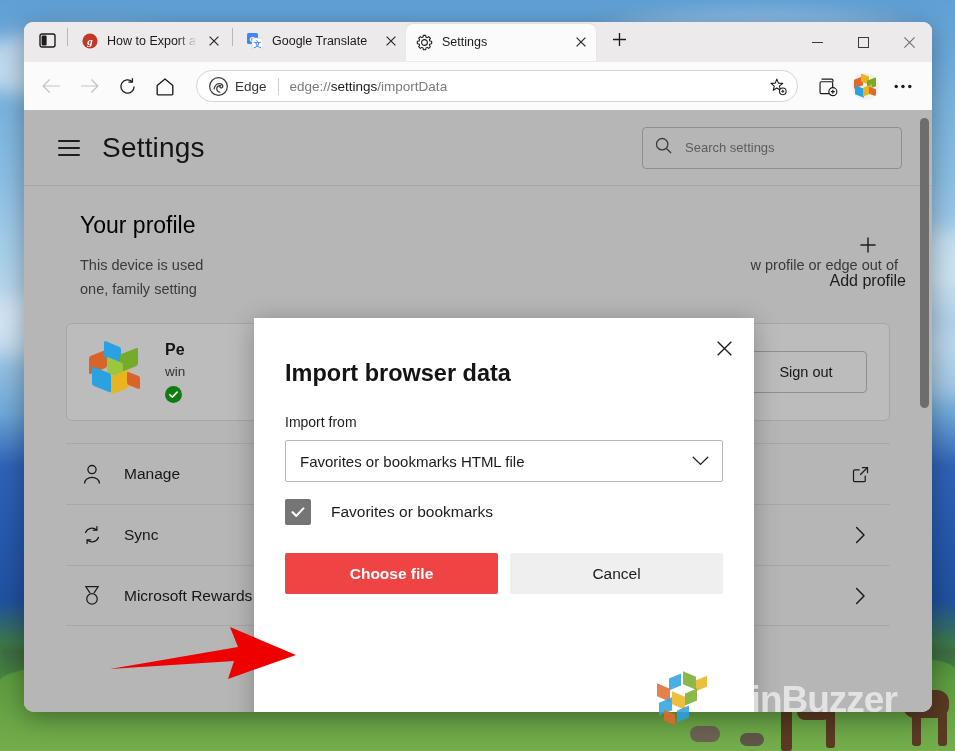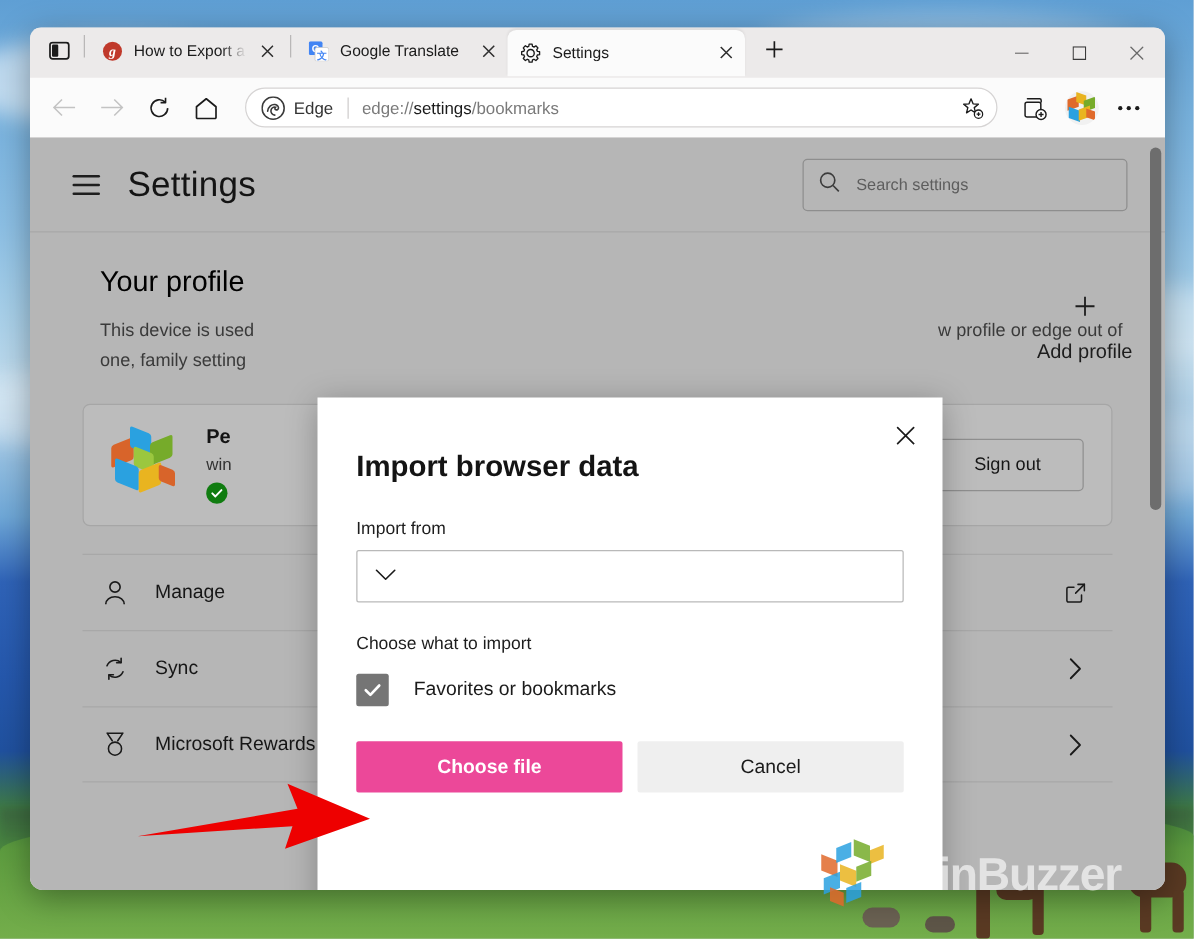--- a/index.html
+++ b/index.html
@@ -383,21 +383,21 @@
     width: 26px; height: 26px;
     background: #757575;
     border-radius: 2px;
     display: flex; align-items: center; justify-content: center;
     flex: 0 0 26px;
   }
   .cb-row .cblabel { font-size: 15.5px; color: #1b1b1b; }
   .btn-row { display: flex; gap: 12px; margin-top: 28px; }
   #choose-file-btn {
     width: 213px; height: 41px;
-    background: #ec4899;
+    background: #ef4444;
     color: #ffffff;
     font-size: 15.5px;
     font-weight: 600;
     border: none;
     border-radius: 2px;
     font-family: "Liberation Sans", sans-serif;
     display: flex; align-items: center; justify-content: center;
   }
   #cancel-btn {
     width: 213px; height: 41px;
@@ -569,21 +569,21 @@
 
       <div id="omnibox">
         <span class="edge-badge">
           <svg width="19" height="19" viewBox="0 0 20 20">
             <circle cx="10" cy="10" r="9.3" fill="none" stroke="#3a3a3a" stroke-width="1.3"></circle>
             <path d="M5.4 12.6c.6-4 3.4-6 6.2-5.6 2.1.3 3.1 1.8 2.9 3.1-.2 1.2-1.4 1.6-2.2 1.3-1-.4-1-1.6-.3-2.2-1.6-.4-3.4.6-3.8 2.6-.4 2.1 1.1 3.8 3.2 4.1" fill="none" stroke="#3a3a3a" stroke-width="1.35" stroke-linecap="round"></path>
           </svg>
         </span>
         <span class="edge-label">Edge</span>
         <span class="divider"></span>
-        <span class="url"><span>edge://</span><b>settings</b><span>/bookmarks</span></span>
+        <span class="url"><span>edge://</span><b>settings</b><span>/importData</span></span>
         <span class="star">
           <svg width="19" height="19" viewBox="0 0 20 20" fill="none">
             <path d="M9.3 2.2 11 6.4l4.5.3-3.5 2.9 1.1 4.4-3.8-2.4-3.8 2.4 1.1-4.4L3.1 6.7l4.5-.3 1.7-4.2z" stroke="#1b1b1b" stroke-width="1.15" stroke-linejoin="round"></path>
             <circle cx="15.6" cy="15.1" r="3.5" fill="#fff" stroke="#1b1b1b" stroke-width="1.1"></circle>
             <path d="M15.6 13.5v3.2 M14 15.1h3.2" stroke="#1b1b1b" stroke-width="1.1"></path>
           </svg>
         </span>
       </div>
 
       <div class="tb-icon">
@@ -736,28 +736,28 @@
       <div id="modal">
         <div id="modal-close">
           <svg width="15" height="15" viewBox="0 0 15 15">
               <path d="M.7.7 14.3 14.3 M14.3.7.7 14.3" stroke="#1b1b1b" stroke-width="1.35"></path>
             </svg>
         </div>
         <div id="modal-title">Import browser data</div>
 
         <div class="field-label">Import from</div>
         <div id="import-from-select">
+          <span class="val">Favorites or bookmarks HTML file</span>
           <span>
             <svg width="17" height="10" viewBox="0 0 17 10" fill="none">
                 <path d="M1.2 1.2 8.5 8.4l7.3-7.2" stroke="#1b1b1b" stroke-width="1.3" stroke-linecap="round" stroke-linejoin="round"></path>
               </svg>
           </span>
         </div>
 
-        <div class="field-label" style="margin-top:24px;">Choose what to import</div>
 
         <div class="cb-row">
           <span class="checkbox">
             <svg width="16" height="16" viewBox="0 0 16 16">
                 <path d="M2.6 8.2 6.3 11.9 13.4 4.4" stroke="#fff" stroke-width="2.1" fill="none" stroke-linecap="round" stroke-linejoin="round"></path>
               </svg>
           </span>
           <span class="cblabel">Favorites or bookmarks</span>
         </div>
 

